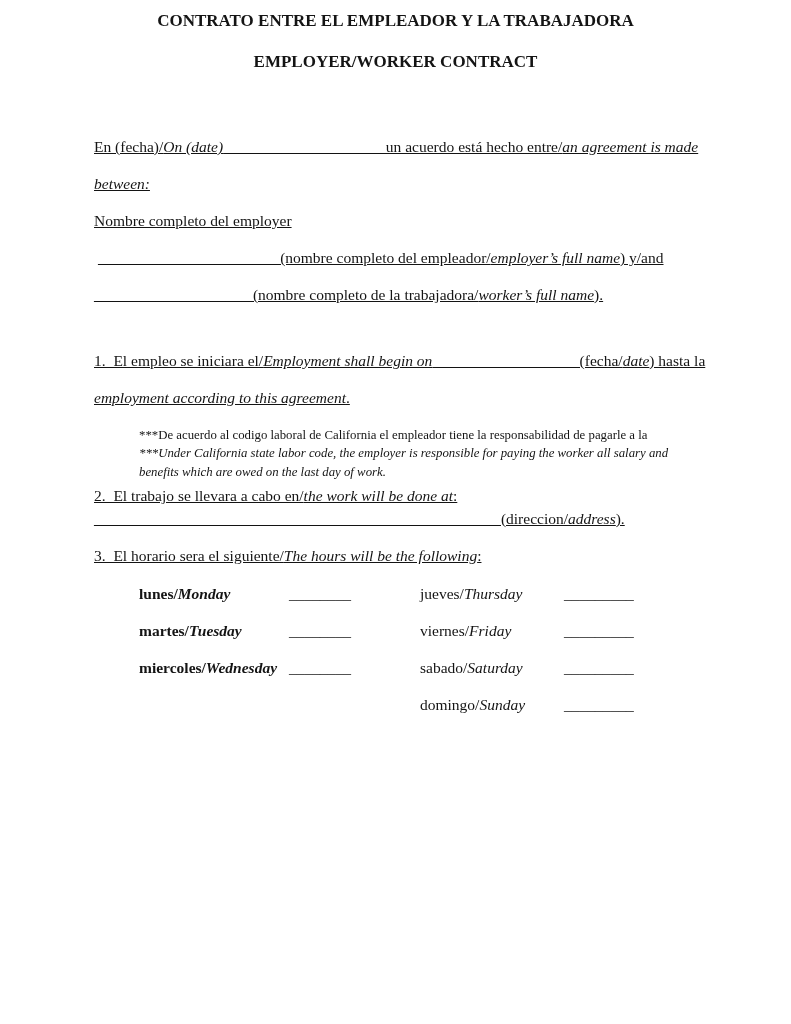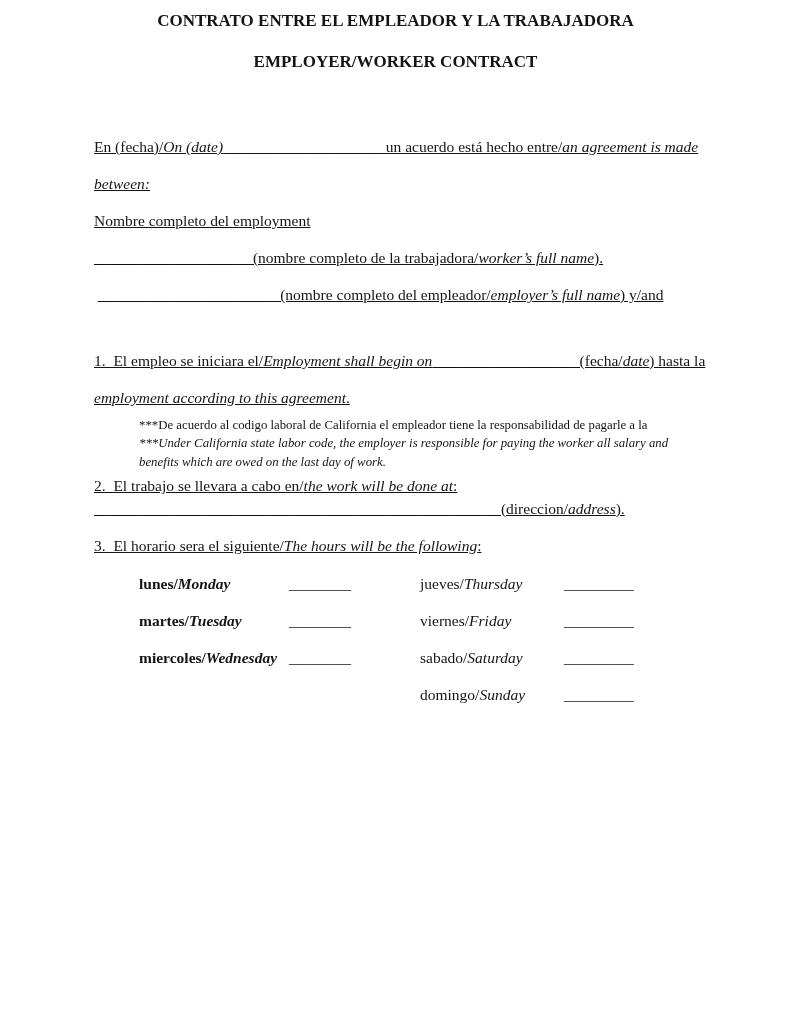--- a/index.html
+++ b/index.html
@@ -22,20 +22,21 @@
     white-space: pre;
   }
   .block { margin-left: 94px; text-decoration: underline; }
   .ln { line-height: 37px; white-space: pre; }
   .intro-block { margin-top: 46px; }
   .item1-block { margin-top: 29px; }
   .indent-sm { padding-left: 4px; }
   i { font-style: italic; }
   .footnote {
     margin-left: 139px;
+    margin-top: 10px;
     font-size: 12.8px;
   }
   .fn-ln { line-height: 18.4px; white-space: pre; }
   .item2-block { margin-top: 4px; }
   .sgl { line-height: 22.5px; white-space: pre; }
   .item3-block { margin-top: 7px; }
   .sched { margin-left: 139px; margin-top: 1px; }
   .sched-row { display: flex; line-height: 37px; }
   .cell-l { width: 281px; display: flex; }
   .cell-r { display: flex; }
@@ -49,23 +50,23 @@
 <div class="page">
 
   <div class="titles">
     <div class="ttl">CONTRATO ENTRE EL EMPLEADOR Y LA TRABAJADORA</div>
     <div class="ttl">EMPLOYER/WORKER CONTRACT</div>
   </div>
 
   <div class="block intro-block">
     <div class="ln"><span>En (fecha)/</span><i>On (date)</i><span> ____________________ un acuerdo está hecho entre/</span><i>an agreement is made</i></div>
     <div class="ln"><i>between:</i></div>
-    <div class="ln">Nombre completo del employment</div>
+    <div class="ln">Nombre completo del employer</div>
+    <div class="ln indent-sm"><span>_______________________ (nombre completo del empleador/</span><i>employer’s full name</i><span>) y/and</span></div>
     <div class="ln"><span>____________________ (nombre completo de la trabajadora/</span><i>worker’s full name</i><span>).</span></div>
-    <div class="ln indent-sm"><span>_______________________ (nombre completo del empleador/</span><i>employer’s full name</i><span>) y/and</span></div>
   </div>
 
   <div class="block item1-block">
     <div class="ln"><span>1.  El empleo se iniciara el/</span><i>Employment shall begin on</i><span> __________________ (fecha/</span><i>date</i><span>) hasta la</span></div>
     <div class="ln"><i>employment according to this agreement</i><span>.</span></div>
   </div>
 
   <div class="footnote">
     <div class="fn-ln">***De acuerdo al codigo laboral de California el empleador tiene la responsabilidad de pagarle a la</div>
     <div class="fn-ln"><i>***Under California state labor code, the employer is responsible for paying the worker all salary and</i></div>

